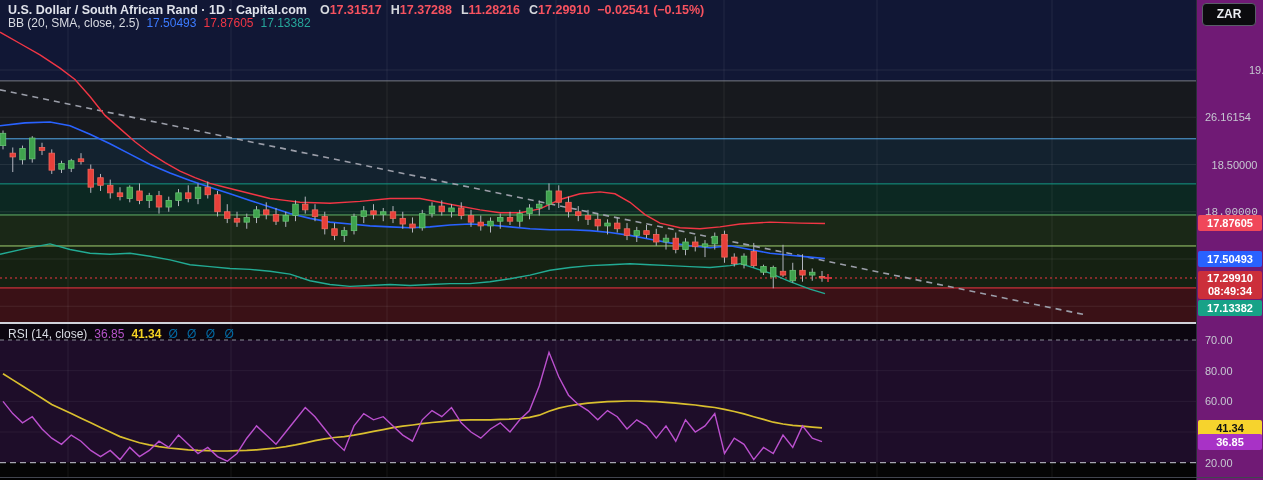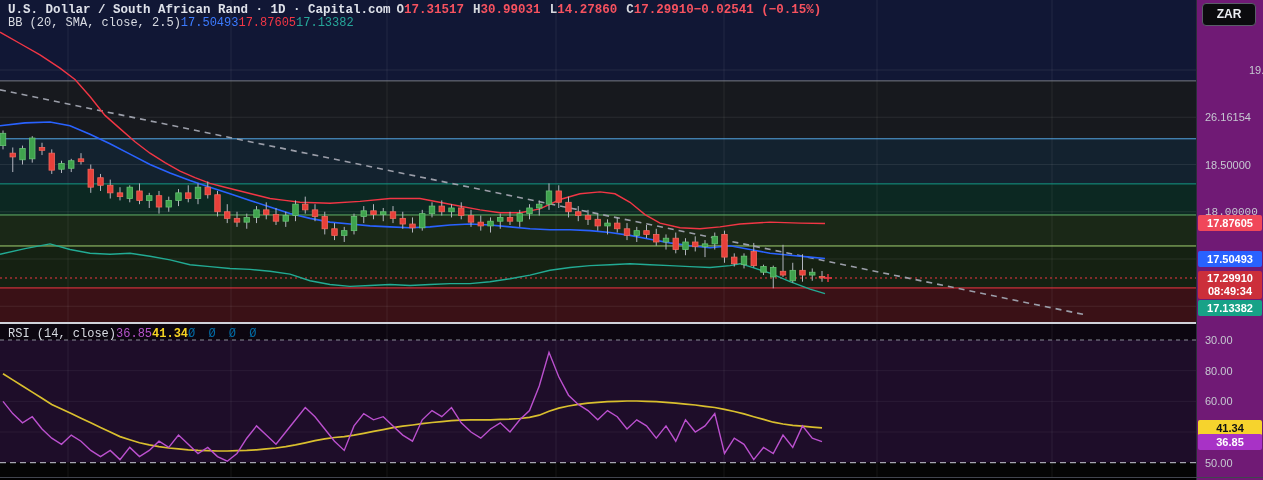--- a/index.html
+++ b/index.html
@@ -1,21 +1,21 @@
 <!DOCTYPE html>
 <html><head>
 <meta charset="utf-8">
 <style>
   html,body{margin:0;padding:0;background:#000;}
   #app{position:relative;width:1263px;height:480px;background:#000;overflow:hidden;
        font-family:"Liberation Sans",sans-serif;-webkit-font-smoothing:antialiased;}
   #chart-layer{position:absolute;left:0;top:0;}
   
-  .hdr-row{position:absolute;left:8px;display:flex;align-items:center;white-space:nowrap;
-           font-size:12.5px;color:#dfe2ea;z-index:5;font-family:Liberation Mono, monospace;}
+  .hdr-row{position:absolute;left:8px;display:flex;align-items:center;gap:7px;white-space:nowrap;
+           font-size:12.5px;color:#dfe2ea;z-index:5;}
   #hdr1{top:3px;font-weight:700;}
   #hdr1 .ohlc{font-weight:600;display:flex;gap:9px;margin-left:6px;align-items:flex-end;}
   #hdr1 .ohlc .pair .k{color:#d6d9de;}
   #hdr1 .ohlc .pair .v{color:#f7525f;}
   #hdr1 .chg{color:#f7525f;font-weight:600;}
   #hdr2{top:16px;font-size:12px;color:#d9dce3;}
   .bb-basis{color:#3c7bff;} .bb-upper{color:#f23645;} .bb-lower{color:#26a69a;}
   #rsi-row{top:327px;font-size:12px;color:#d9dce3;}
   .rsi-val{color:#b553c9;} .rsi-ma{color:#f4d322;font-weight:700;} .rsi-null{color:#0369a1;letter-spacing:3px;}
   
@@ -262,22 +262,22 @@
         <path d="M3 373.7 L12.75 379.9 L22.5 386.0 L32.25 392.1 L42 398.3 L51.75 404.4 L61.5 409.0 L71.25 413.6 L81 418.2 L90.75 422.8 L100.5 427.4 L110.25 432.0 L120 436.6 L129.75 439.7 L139.5 442.8 L149.25 444.9 L159 446.7 L168.75 448.0 L178.5 448.9 L188.25 449.8 L198 450.4 L207.75 450.7 L217.5 451.0 L227.25 451.0 L237 450.7 L246.75 450.4 L256.5 449.8 L266.25 448.9 L276 448.0 L285.75 446.7 L295.5 444.9 L305.25 442.8 L315 440.6 L324.75 438.8 L334.5 437.5 L344.25 436.6 L354 435.1 L363.75 433.3 L373.5 431.4 L383.25 429.6 L393 427.7 L402.75 426.2 L412.5 425.0 L422.25 423.7 L432 422.5 L441.75 421.6 L451.5 420.7 L461.25 420.1 L471 419.8 L480.75 419.8 L490.5 419.8 L500.25 419.4 L510 419.1 L519.75 418.5 L529.5 417.3 L539.25 415.2 L549 411.2 L558.75 408.1 L568.5 406.0 L578.25 404.4 L588 403.2 L597.75 402.3 L607.5 401.7 L617.25 401.4 L627 401.0 L636.75 401.0 L646.5 401.4 L656.25 401.7 L666 402.3 L675.75 403.2 L685.5 404.1 L695.25 405.0 L705 406.3 L714.75 407.5 L724.5 409.3 L734.25 411.5 L744 413.9 L753.75 416.7 L763.5 419.4 L773.25 422.2 L783 424.0 L792.75 425.3 L802.5 426.2 L812.25 427.1 L822 427.9" fill="none" stroke="#d9bf2e" stroke-width="1.7"></path>
         <path d="M3 401.4 L12.75 413.6 L22.5 422.8 L32.25 416.7 L42 429.0 L51.75 438.2 L61.5 444.3 L71.25 435.1 L81 441.2 L90.75 450.4 L100.5 456.6 L110.25 450.4 L120 459.6 L129.75 447.4 L139.5 456.6 L149.25 450.4 L159 441.2 L168.75 447.4 L178.5 435.1 L188.25 444.3 L198 453.5 L207.75 447.4 L217.5 456.6 L227.25 461.2 L237 453.5 L246.75 438.2 L256.5 425.9 L266.25 435.1 L276 444.3 L285.75 432.0 L295.5 419.8 L305.25 407.5 L315 416.7 L324.75 429.0 L334.5 441.2 L344.25 450.4 L354 425.9 L363.75 413.6 L373.5 419.8 L383.25 416.7 L393 425.9 L402.75 435.1 L412.5 441.2 L422.25 419.8 L432 410.6 L441.75 416.7 L451.5 407.5 L461.25 422.8 L471 432.0 L480.75 438.2 L490.5 429.0 L500.25 422.8 L510 432.0 L519.75 419.8 L529.5 410.6 L539.25 386.0 L549 352.3 L558.75 376.8 L568.5 395.2 L578.25 404.4 L588 410.6 L597.75 419.8 L607.5 410.6 L617.25 416.7 L627 429.0 L636.75 419.8 L646.5 425.9 L656.25 438.2 L666 425.9 L675.75 441.2 L685.5 419.8 L695.25 432.0 L705 425.9 L714.75 413.6 L724.5 453.5 L734.25 438.2 L744 444.3 L753.75 459.6 L763.5 447.4 L773.25 453.5 L783 435.1 L792.75 447.4 L802.5 425.9 L812.25 438.2 L822 441.7" fill="none" stroke="#bb50ce" stroke-width="1.4"></path>
       </g>
       <rect x="0" y="322" width="1196" height="2" fill="#cfd2da"></rect>
     </svg>
 
   <div class="hdr-row" id="hdr1">
     <span>U.S. Dollar / South African Rand · 1D · Capital.com</span>
     <span class="ohlc">
         <span class="pair"><span class="k">O</span><span class="v">17.31517</span></span>
-        <span class="pair"><span class="k">H</span><span class="v">30.99031</span></span>
-        <span class="pair"><span class="k">L</span><span class="v">14.27860</span></span>
+        <span class="pair"><span class="k">H</span><span class="v">17.37288</span></span>
+        <span class="pair"><span class="k">L</span><span class="v">11.28216</span></span>
         <span class="pair"><span class="k">C</span><span class="v">17.29910</span></span>
       </span>
     <span class="chg">−0.02541 (−0.15%)</span>
   </div>
 
   <div class="hdr-row" id="hdr2">
     <span>BB (20, SMA, close, 2.5)</span>
     <span class="bb-basis">17.50493</span>
     <span class="bb-upper">17.87605</span>
     <span class="bb-lower">17.13382</span>
@@ -287,26 +287,26 @@
     <span>RSI (14, close)</span>
     <span class="rsi-val">36.85</span>
     <span class="rsi-ma">41.34</span>
     <span class="rsi-null">Ø  Ø  Ø  Ø</span>
   </div>
 
   <div id="axis">
     <div id="zar-chip">ZAR</div>
   <div class="tick" style="top: 70px; margin-left: 44px;">19.50000</div>
       <div class="tick" style="top: 117.25px;">26.16154</div>
-      <div class="tick" style="top: 164.5px;">18.50000</div>
+      <div class="tick" style="top: 164.5px; text-align: center;">18.50000</div>
       <div class="tick" style="top: 211.75px; font-family: Liberation Mono, monospace;">18.00000</div>
-      <div class="tick" style="top: 340px;">30.00</div>
+      <div class="tick" style="top: 340px;">70.00</div>
       <div class="tick" style="top: 370.675px;">80.00</div>
       <div class="tick" style="top: 401.35px;">60.00</div>
-      <div class="tick" style="top: 462.7px;">50.00</div>
+      <div class="tick" style="top: 462.7px;">20.00</div>
       <div class="badge" style="top: 215.463px; background: rgb(240, 71, 90); color: rgb(255, 255, 255);">17.87605</div>
       <div class="badge" style="top: 250.534px; background: rgb(41, 98, 255); color: rgb(255, 255, 255);">17.50493</div>
       <div class="badge" id="last-badge" style="top: 270.985px; background: rgb(204, 47, 58); color: rgb(255, 255, 255);">17.29910<div>08:49:34</div></div>
       <div class="badge" style="top: 299.985px; background: rgb(23, 162, 135); color: rgb(255, 255, 255);">17.13382</div>
       <div class="badge" style="top: 419.915px; background: rgb(246, 211, 45); color: rgb(17, 17, 17);">41.34</div>
       <div class="badge" style="top: 433.688px; background: rgb(168, 50, 198); color: rgb(255, 255, 255);">36.85</div>
     </div>
 
   <div id="bottom-line"></div>
 </div>

